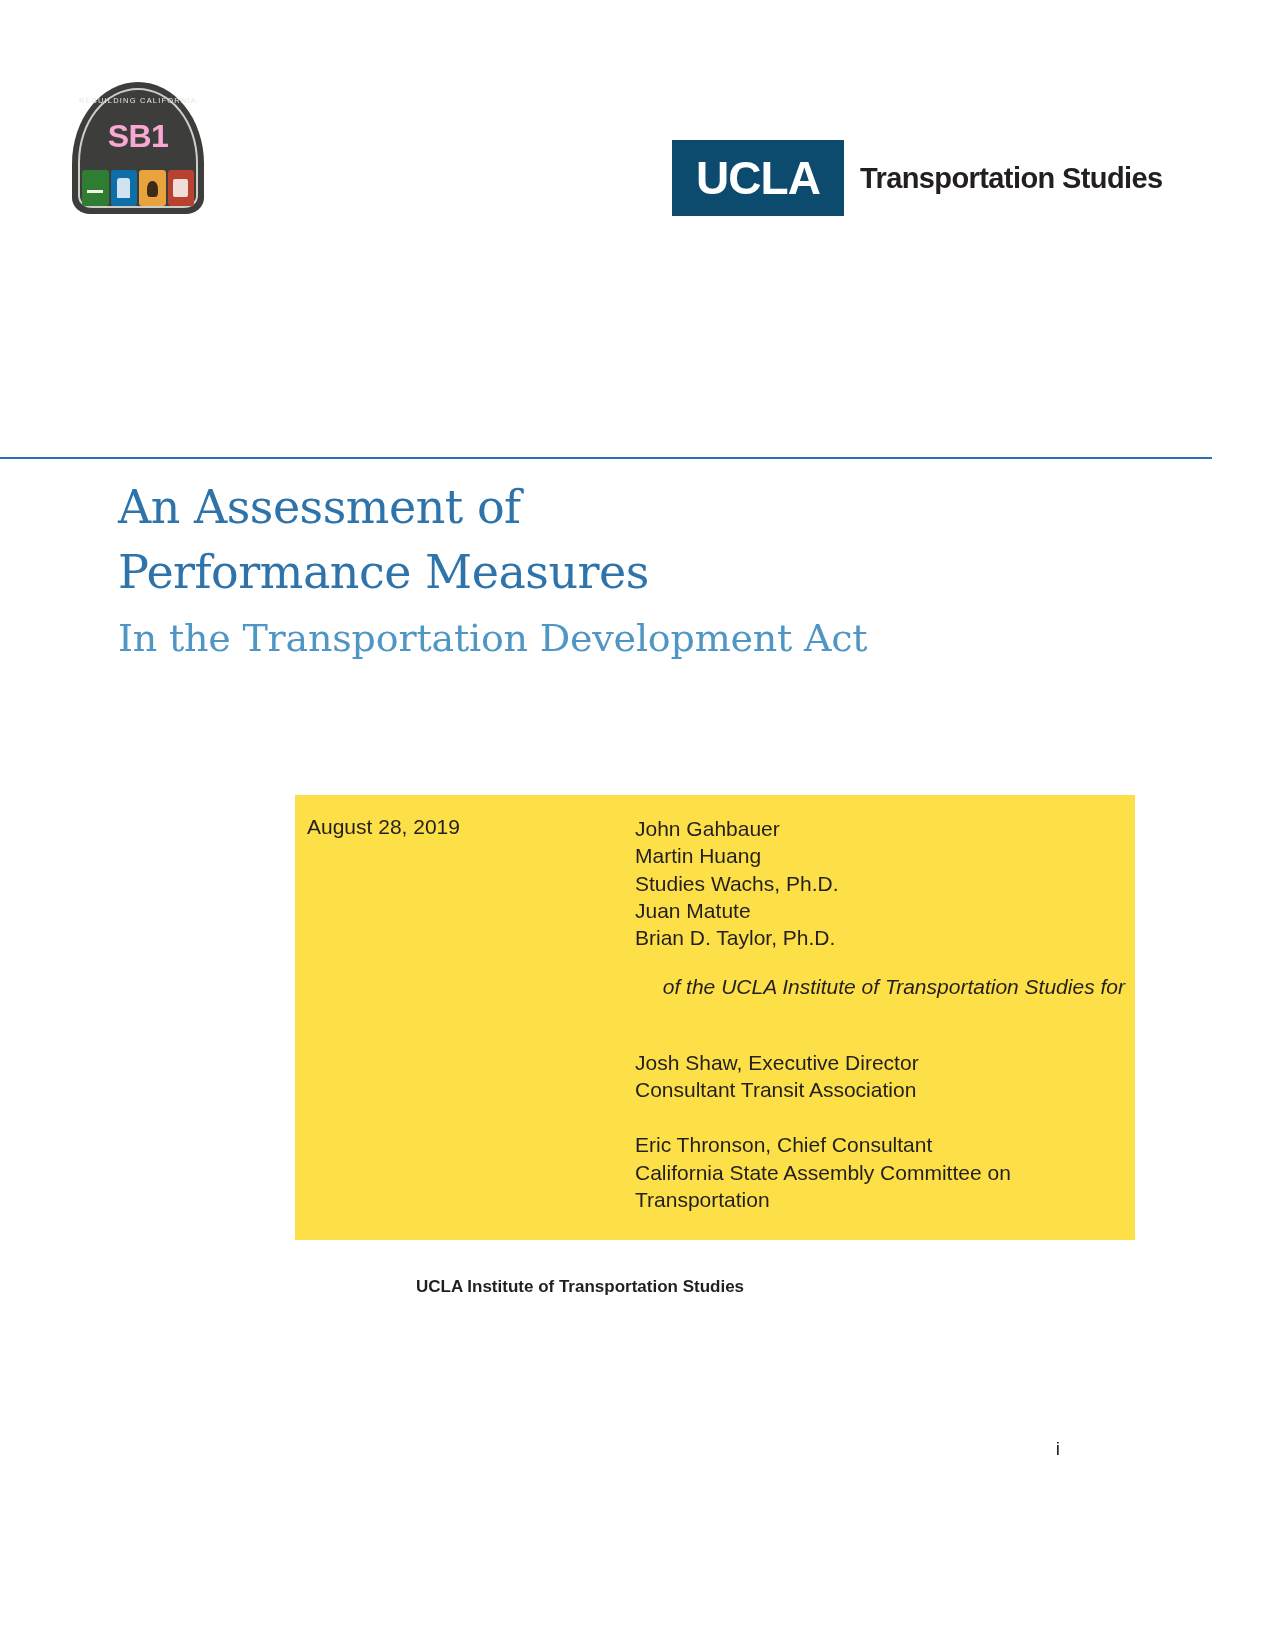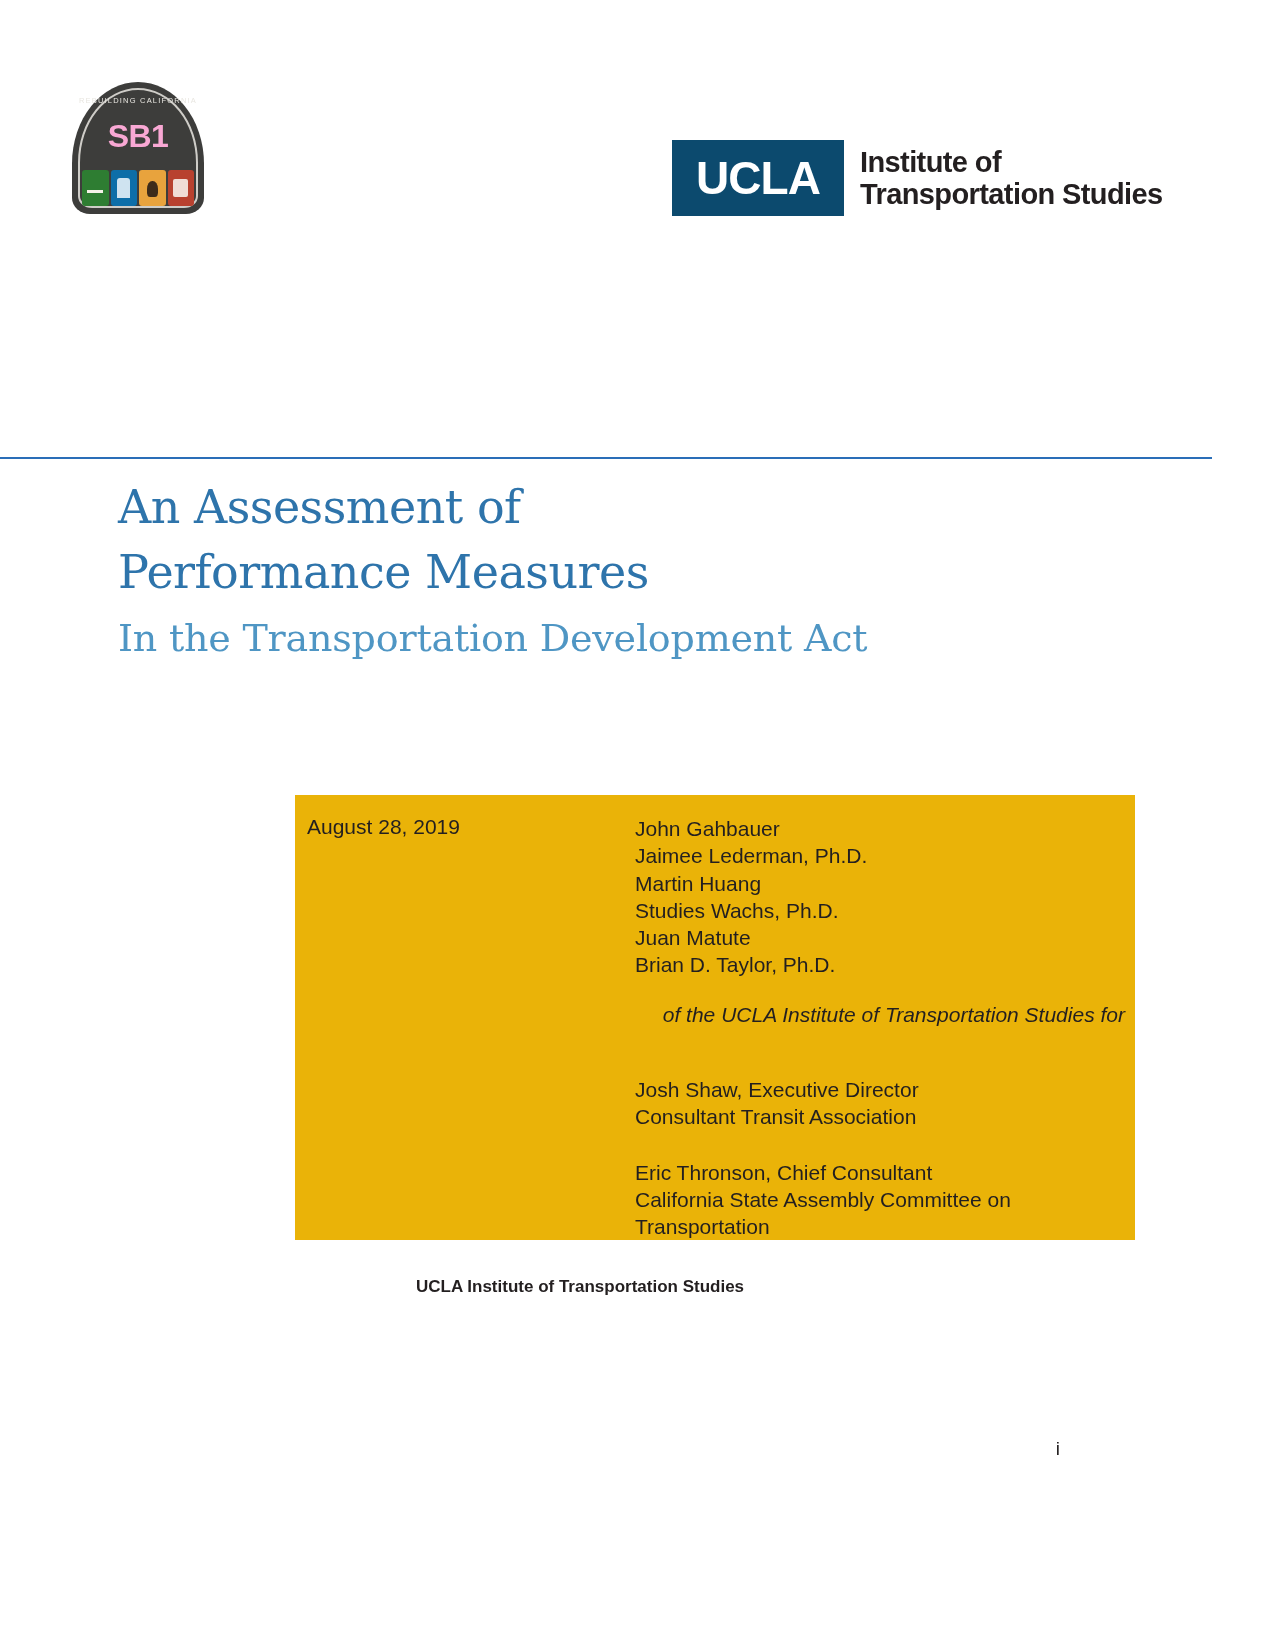--- a/index.html
+++ b/index.html
@@ -184,21 +184,21 @@
     letter-spacing: -0.2px;
   }
 
   
   .info-panel {
     position: absolute;
     left: 295px;
     top: 795px;
     width: 840px;
     min-height: 445px;
-    background: #eab308;
+    background: #fde047;
     box-sizing: border-box;
     padding: 24px 0 0 0;
   }
   .info-date {
     position: absolute;
     left: 12px;
     top: 20px;
     font-size: 21px;
     color: #231f20;
     font-family: "Liberation Sans", sans-serif;
@@ -265,39 +265,37 @@
       <div class="t4"></div>
     </div>
   </div>
 </div>
 
 <div class="ucla-logo">
   <div class="ucla-box">
     <span>UCLA</span>
   </div>
   <div class="its-text">
-    <div>Institute of</div>
     <div>Transportation Studies</div>
   </div>
 </div>
 
 <div class="rule"></div>
 
 <div class="title-block">
   <div class="title-main">An Assessment of</div>
   <div class="title-main">Performance Measures</div>
   <div class="title-sub">In the Transportation Development Act</div>
 </div>
 
 <div class="info-panel">
   <div class="info-date">August 28, 2019</div>
   <div class="info-right">
     <div class="authors">
       <div>John Gahbauer</div>
-      <div>Jaimee Lederman, Ph.D.</div>
       <div>Martin Huang</div>
       <div>Studies Wachs, Ph.D.</div>
       <div>Juan Matute</div>
       <div>Brian D. Taylor, Ph.D.</div>
     </div>
     <div class="affil">of the UCLA Institute of Transportation Studies for</div>
     <div class="grp">
       <div>Josh Shaw, Executive Director</div>
       <div>Consultant Transit Association</div>
     </div>

